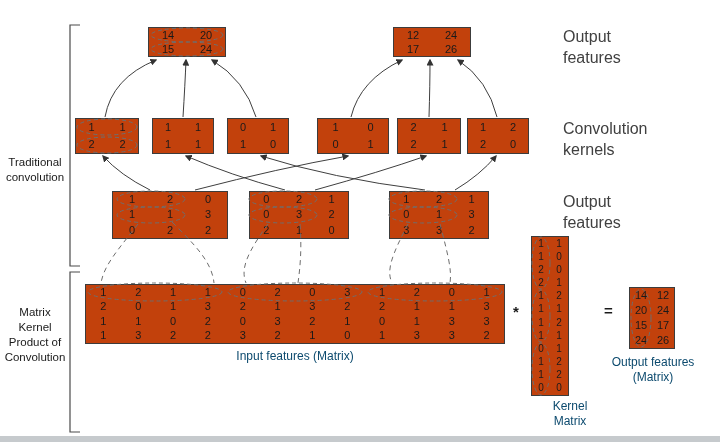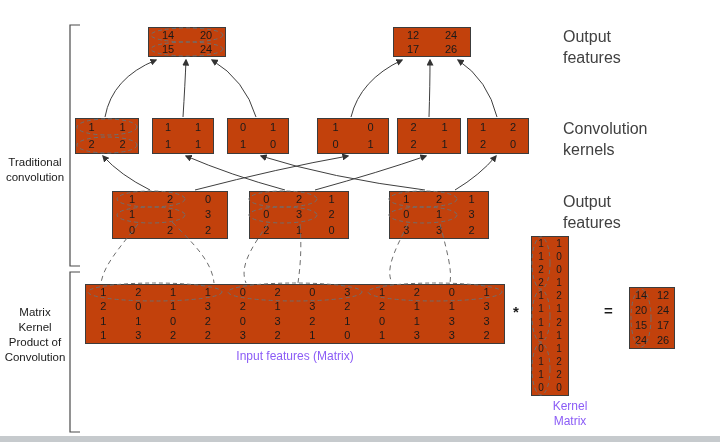--- a/index.html
+++ b/index.html
@@ -3,21 +3,21 @@
 <meta charset="utf-8">
 <style>
   * { box-sizing: border-box; }
   body { margin: 0; background: #fff; }
   .stage { position: relative; width: 720px; height: 442px; background: #ffffff;
            font-family: "Liberation Sans", sans-serif; color: #1a1a1a; overflow: hidden; }
   .box { position: absolute; border: 1px solid #3c3c3c; background: #c2410c; font-size: 11px; }
   .cell { display: flex; align-items: center; justify-content: center; line-height: 1; }
   .label { position: absolute; font-size: 11.5px; line-height: 1.3; color: #1a1a1a; }
   .rlabel { position: absolute; font-size: 16px; line-height: 1.3; color: #404040; }
-  .cap { position: absolute; font-size: 12px; line-height: 1.25; color: #8b5cf6; text-align: center; }
+  .cap { position: absolute; font-size: 12px; line-height: 1.25; color: #0c4a6e; text-align: center; }
   .op { position: absolute; font-size: 15px; font-weight: bold; color: #1a1a1a; }
   .overlay { position: absolute; left: 0; top: 0; width: 720px; height: 442px; pointer-events: none; }
   .ln { fill: none; stroke: #4a4a4a; stroke-width: 1.2; }
   .arrow { fill: none; stroke: #3f3f3f; stroke-width: 1; }
   .de { fill: none; stroke: #6e6e6e; stroke-width: 1; stroke-dasharray: 4 3; }
   .dl { fill: none; stroke: #6e6e6e; stroke-width: 1; stroke-dasharray: 5 4; }
   .edge { position: absolute; left: 0; top: 436px; width: 720px; height: 6px; background: #c6cacd; }
 </style>
 </head>
 <body>
@@ -221,20 +221,24 @@
   <div class="box" style="left: 629px; top: 287px; width: 46px; height: 62px; display: grid; grid-template-columns: repeat(2, 1fr); grid-auto-rows: 1fr;">
       <span class="cell">14</span>
       <span class="cell">12</span>
       <span class="cell">20</span>
       <span class="cell">24</span>
       <span class="cell">15</span>
       <span class="cell">17</span>
       <span class="cell">24</span>
       <span class="cell">26</span>
     </div>
+  <div class="cap" style="left:607px; top:355px; width:92px;">
+    <div>Output features</div>
+    <div>(Matrix)</div>
+  </div>
 
   <svg class="overlay" viewBox="0 0 720 442">
     <defs>
       <marker id="arr" viewBox="0 0 10 10" refX="8" refY="5" markerWidth="7" markerHeight="7" orient="auto-start-reverse">
         <path d="M0,0 L10,5 L0,10 z" fill="#333"></path>
       </marker>
     </defs>
 
     <path class="ln" d="M80,25 H70 V266 H80"></path>
     <path class="ln" d="M80,272 H70 V432 H80"></path>

